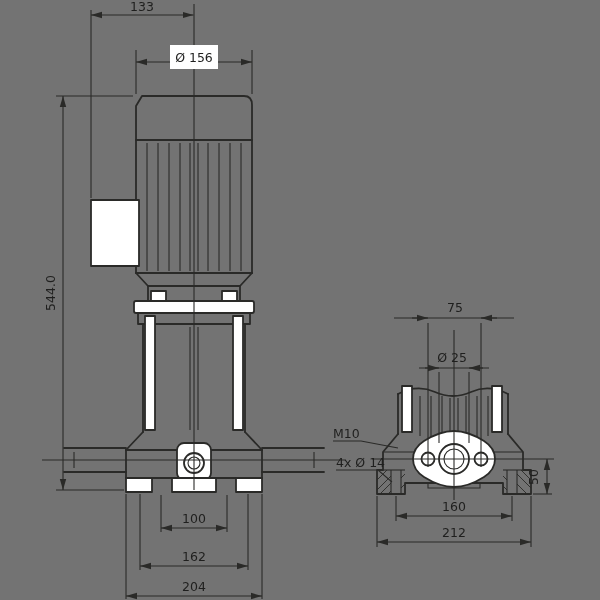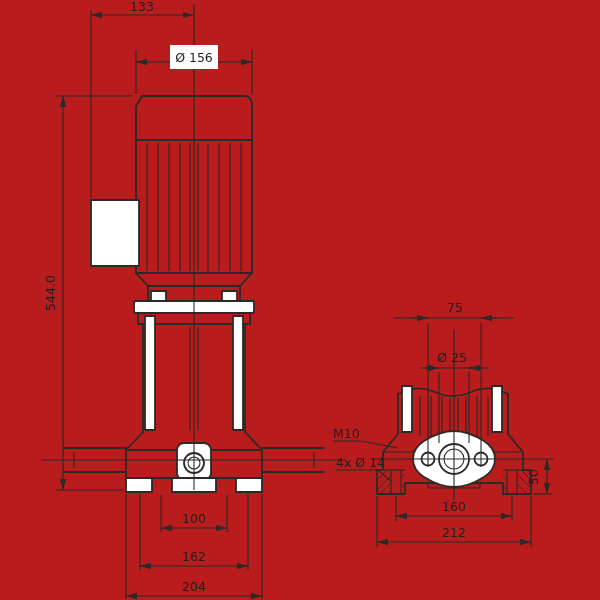--- a/index.html
+++ b/index.html
@@ -1,16 +1,16 @@
 <!DOCTYPE html>
 <html><head>
 <meta charset="utf-8">
 <style>
   html,body { margin:0; padding:0; background:#ffffff; }
-  .canvas { position:relative; width:600px; height:600px; background:#b91c1c; overflow:hidden; }
+  .canvas { position:relative; width:600px; height:600px; background:#737373; overflow:hidden; }
   svg { display:block; }
   .o  { fill:none; stroke:#2a2a28; stroke-width:1.8; stroke-linejoin:round; stroke-linecap:round; }
   .of { fill:#ffffff; stroke:#2a2a28; stroke-width:1.8; stroke-linejoin:round; }
   .t  { fill:none; stroke:#2a2a28; stroke-width:1.1; }
   .d  { fill:none; stroke:#2a2a28; stroke-width:1.1; }
   .h  { fill:none; stroke:#2a2a28; stroke-width:0.9; }
   text { font: 12.5px "DejaVu Sans","Liberation Sans",sans-serif; fill:#1f1f1e; }
 </style>
 </head>
 <body>

